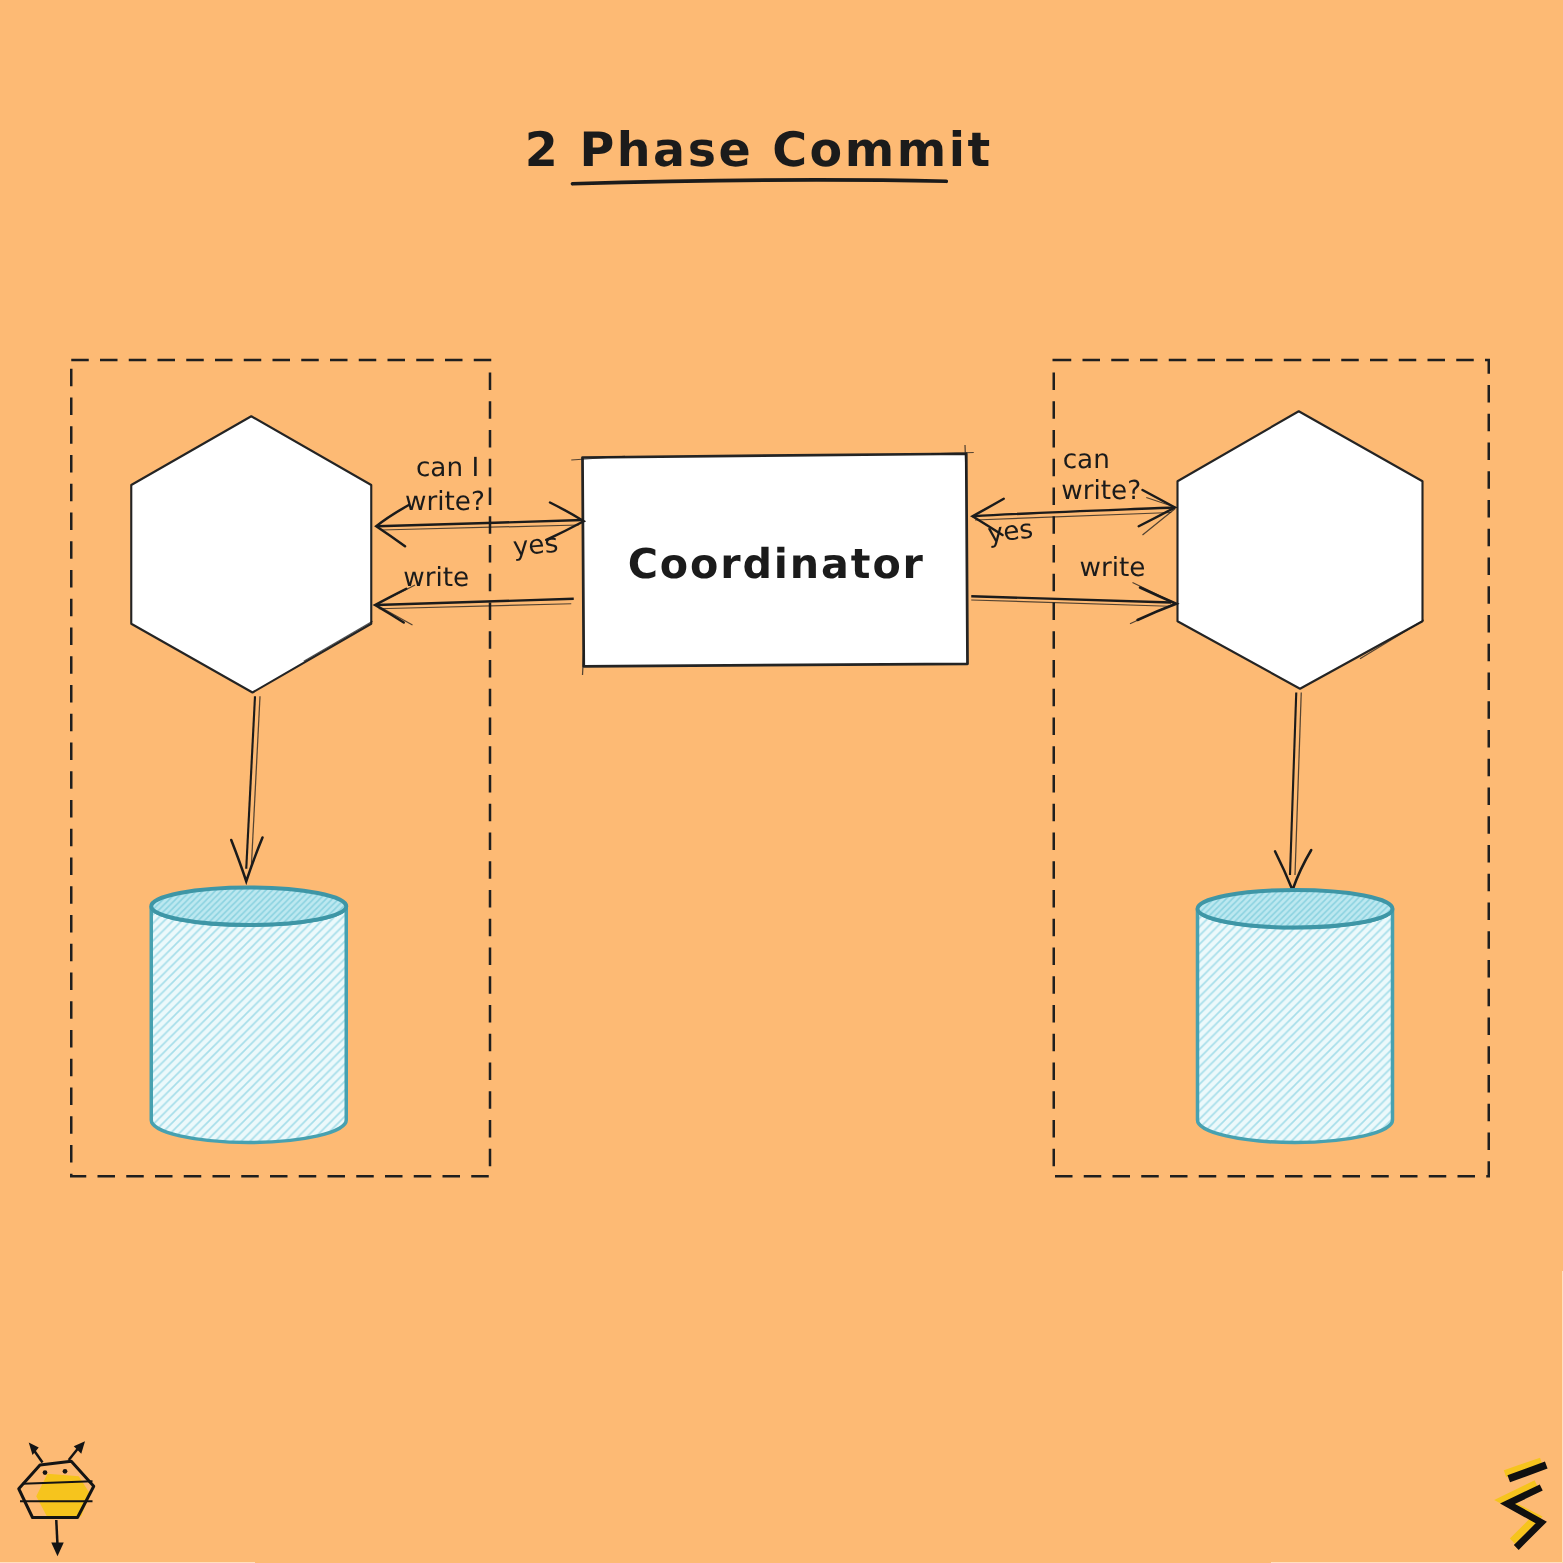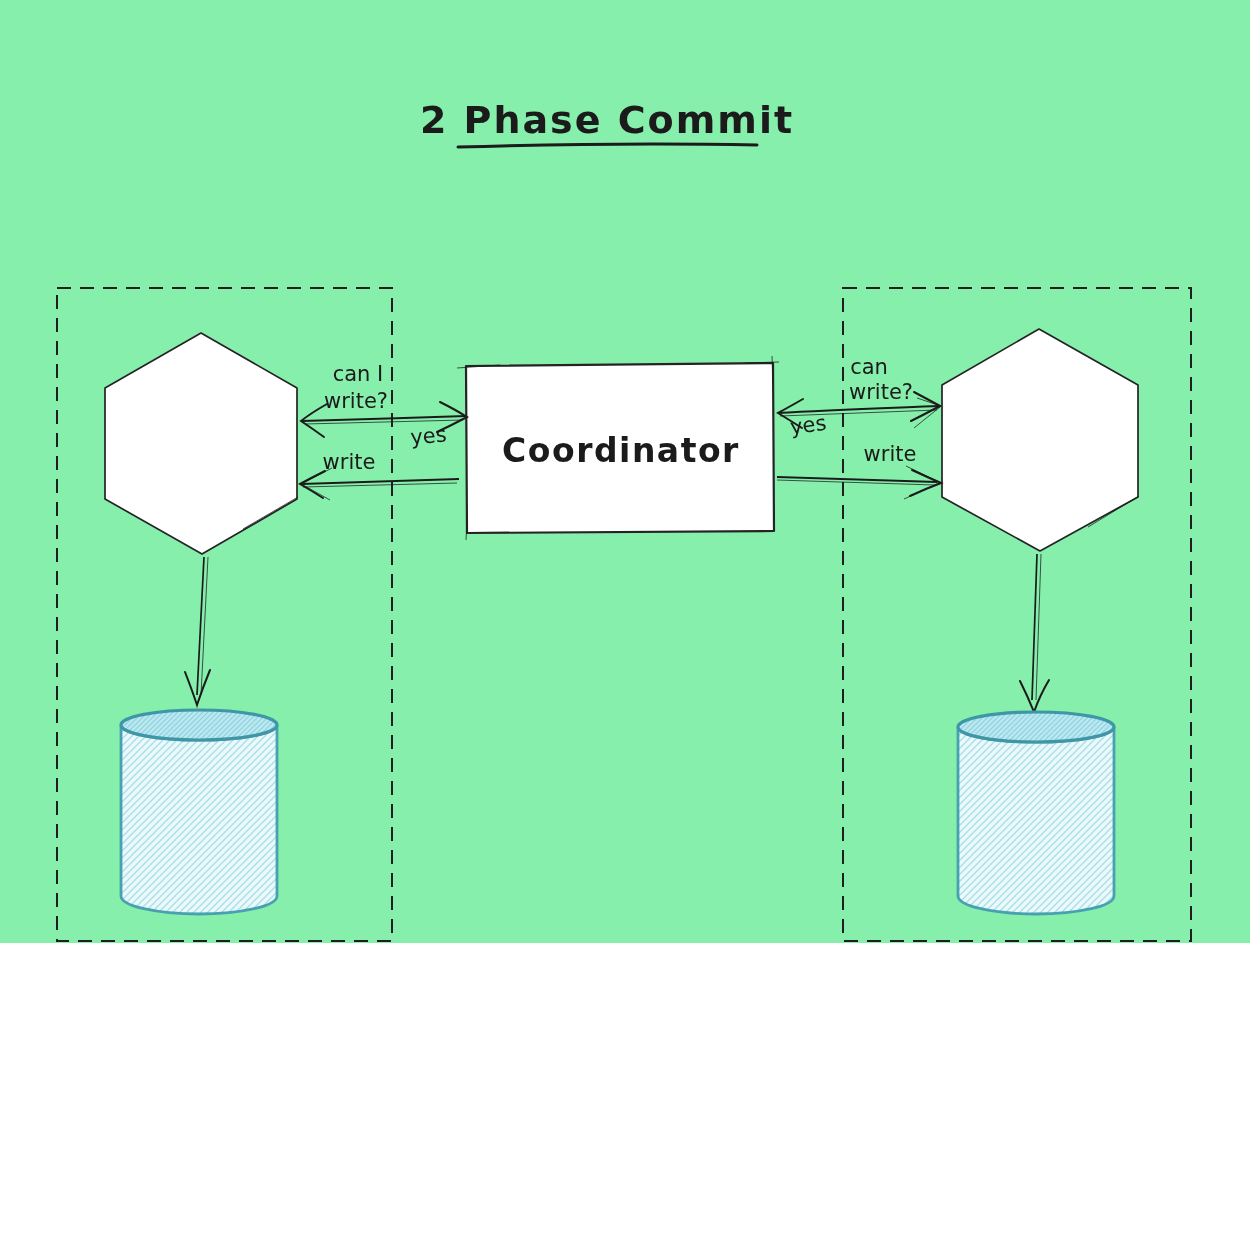--- a/index.html
+++ b/index.html
@@ -1,20 +1,20 @@
 <!DOCTYPE html>
 <html><head>
 <meta charset="utf-8">
 <style>
   html, body { margin: 0; padding: 0; background: #ffffff; }
   .canvas {
     position: relative;
     width: 1250px;
-    height: 943px;
-    background: #86efac;
+    height: 1250px;
+    background: #fdba74;
     overflow: hidden;
   }
   svg { display: block; }
   text {
     font-family: "DejaVu Sans", "Liberation Sans", sans-serif;
     fill: #1b1b1b;
   }
   .title-text { font-size: 38px; font-weight: bold; letter-spacing: 2px; }
   .node-text  { font-size: 33px; font-weight: bold; letter-spacing: 1.5px; }
   .msg-text   { font-size: 21px; font-weight: 500; }

